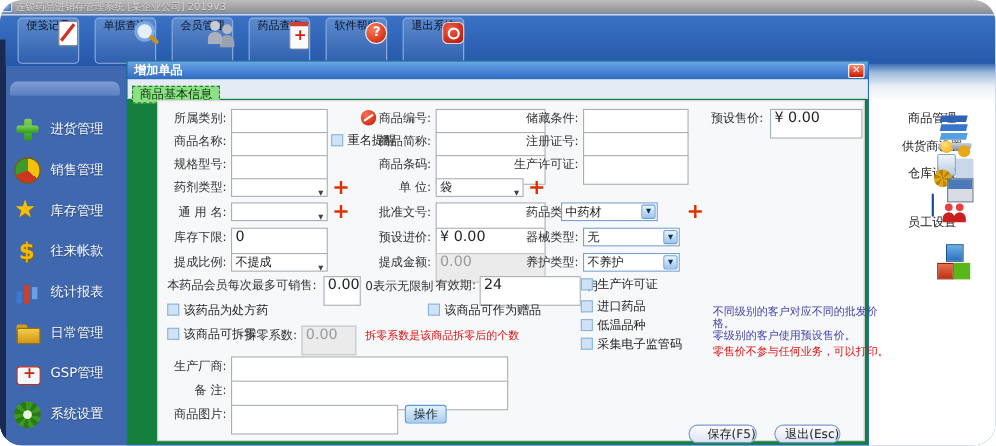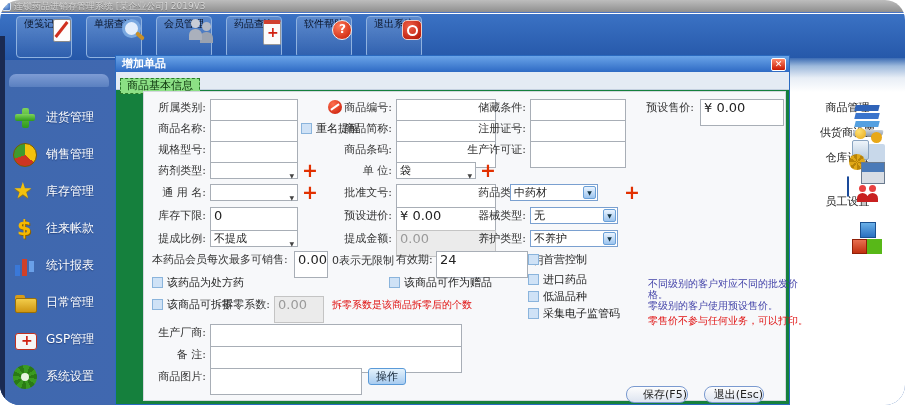--- a/index.html
+++ b/index.html
@@ -341,21 +341,21 @@
       <div class="lbl" style="left:322px;top:140px;width:60px">养护类型:</div>
       <div class="ddx" style="left:386px;top:138px;width:88px"><span>不养护</span><span class="btn">▼</span></div>
 
       <div class="lbl lbl-l" style="left:8px;top:161px">本药品会员每次最多可销售:</div>
       <div class="inp" style="left:150px;top:159px;width:34px">0.00</div>
       <div class="hint" style="left:188px;top:161px">0表示无限制</div>
       <div class="lbl lbl-l" style="left:252px;top:161px">有效期:</div>
       <div class="inp" style="left:292px;top:159px;width:92px">24</div>
       <div class="hint" style="left:390px;top:161px">月</div>
 
-      <div class="cbl" style="left:384px;top:161px"><span class="cb"></span><span>首营控制</span></div>
+      <div class="cbl" style="left:384px;top:161px"><span class="cb"></span><span>生产许可证</span></div>
       <div class="cbl" style="left:384px;top:181px"><span class="cb"></span><span>进口药品</span></div>
       <div class="cbl" style="left:384px;top:198px"><span class="cb"></span><span>低温品种</span></div>
       <div class="cbl" style="left:384px;top:215px"><span class="cb"></span><span>采集电子监管码</span></div>
 
       <div class="notes">
         <div class="nb">不同级别的客户对应不同的批发价格。</div>
         <div class="nb">零级别的客户使用预设售价。</div>
         <div class="nr">零售价不参与任何业务，可以打印。</div>
       </div>
 

